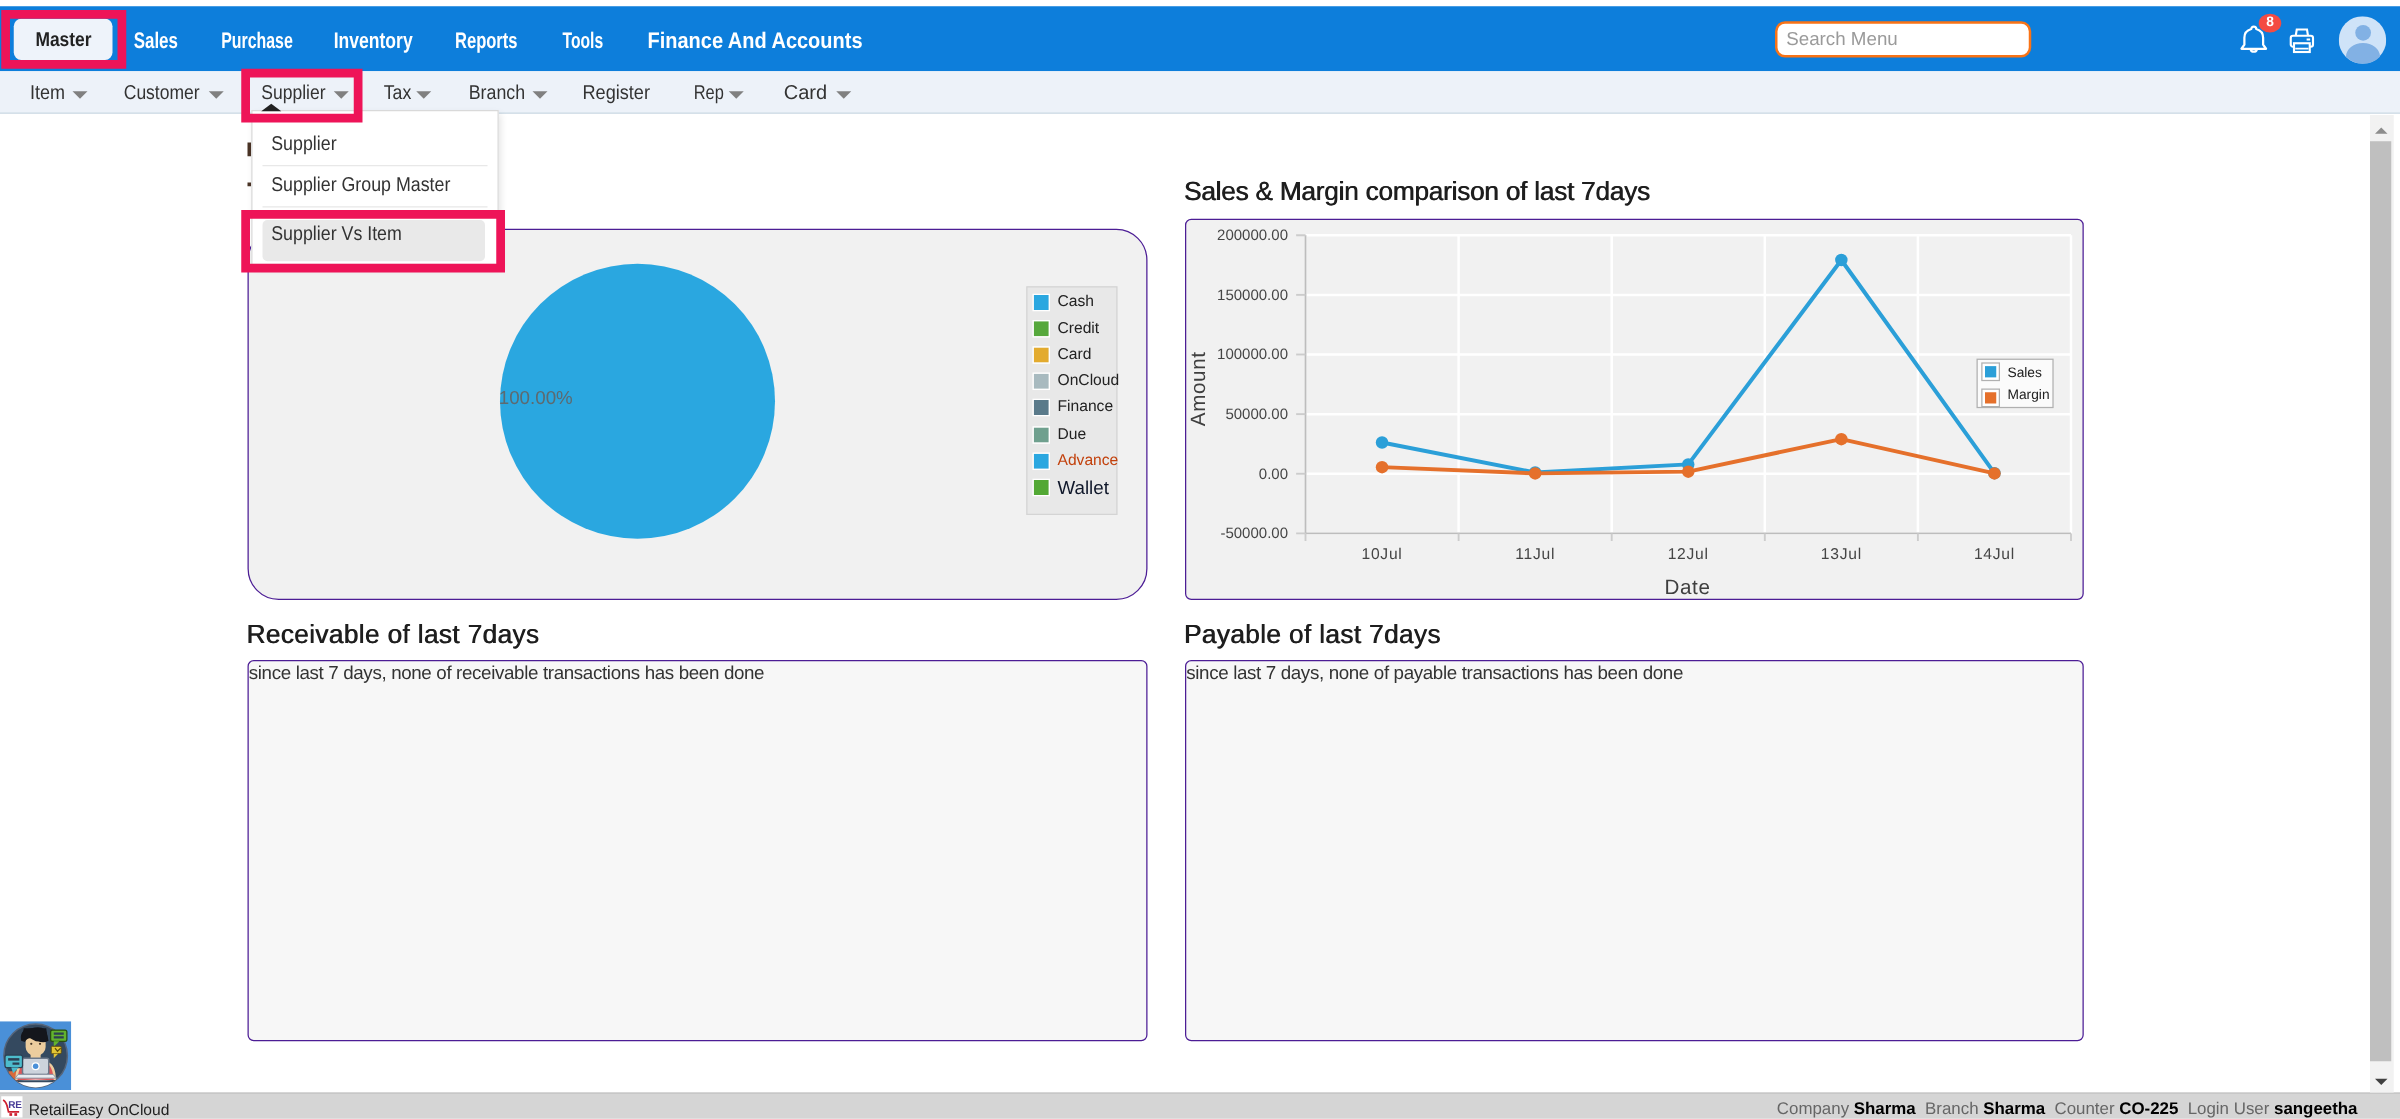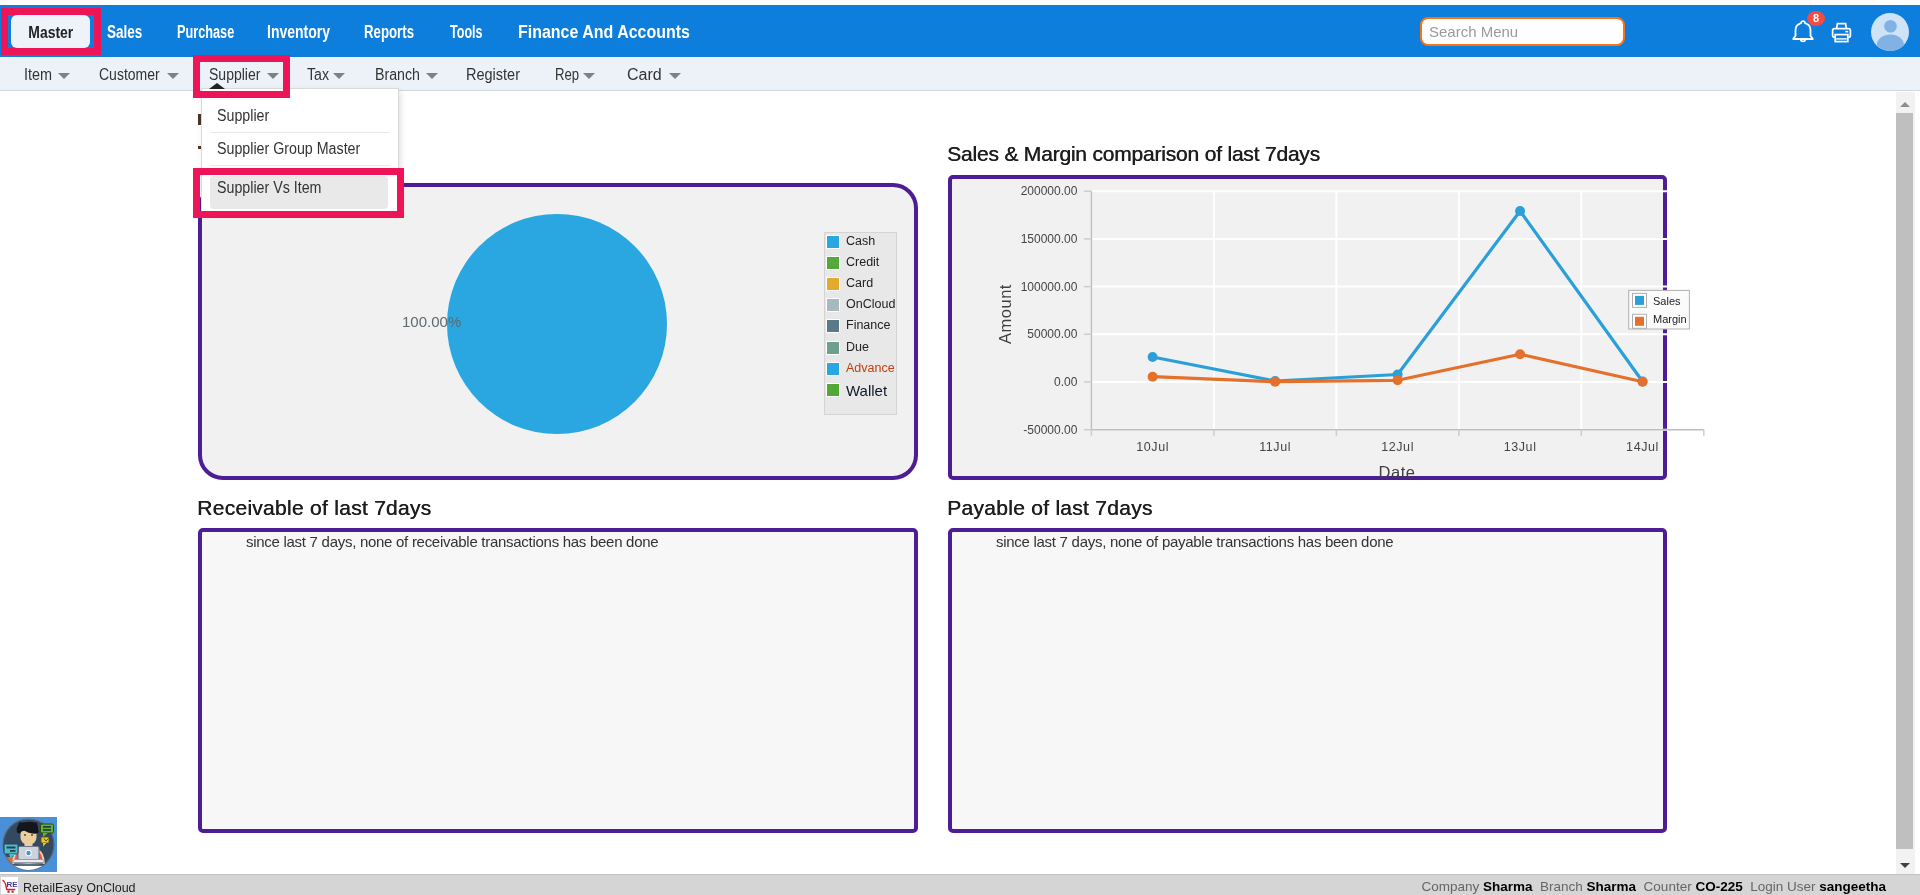--- a/index.html
+++ b/index.html
@@ -10,21 +10,21 @@
   .tmenu { position:absolute; top:22px; color:#fff; font-weight:bold; font-size:18px;
     white-space:nowrap; transform-origin:0 0; }
   #masterbtn { position:absolute; left:11px; top:15px; width:79px; height:33px;
     background:#eef3fa; border-radius:6px; color:#222; font-weight:bold; font-size:16px;
     text-align:center; line-height:35px; }
   #menu2 { position:absolute; left:0; top:57px; width:1920px; height:34px; background:#edf2f9;
     border-bottom:1px solid #ccd9e3; }
   .m2 { position:absolute; top:66px; color:#333; font-size:16px; white-space:nowrap; transform-origin:0 0;}
   .caret { position:absolute; width:0; height:0; border-left:6px solid transparent;
     border-right:6px solid transparent; border-top:6px solid #808080; }
-  .card { position:absolute; border:4px solid #4c1d95; border-radius:5px; background:#f1f1f1;padding-left:44px; }
+  .card { position:absolute; border:1px solid #4c1d95; border-radius:5px; background:#f1f1f1; }
   .hdg { position:absolute; color:#1e1e1e; font-size:21px; font-weight:normal; white-space:nowrap; text-shadow:0.5px 0 0 #1e1e1e; }
   .since { color:#333; font-size:15px; letter-spacing:-0.28px; padding:1px 0 0 0px; }
   #dropdown { position:absolute; left:201px; top:88px; width:198px; height:124px; background:#fff;
     border:1px solid #d9d9d9; box-shadow:2px 3px 6px rgba(0,0,0,0.12); z-index:30; }
   #ddcaret { position:absolute; left:209px; top:83px; width:0; height:0; z-index:31;
     border-left:8px solid transparent; border-right:8px solid transparent; border-bottom:6px solid #222; }
   .dditem { position:absolute; left:15px; color:#333; font-size:16px; white-space:nowrap; transform:scaleX(0.89); transform-origin:0 0; }
   .ddsep { position:absolute; left:8px; width:180px; border-top:1px solid #e8e8e8; }
   .redbox { position:absolute; border:7px solid #ee1458; z-index:40; }
   #botbar { position:absolute; left:0; top:874px; width:1920px; height:21px; background:#d5d5d5;

